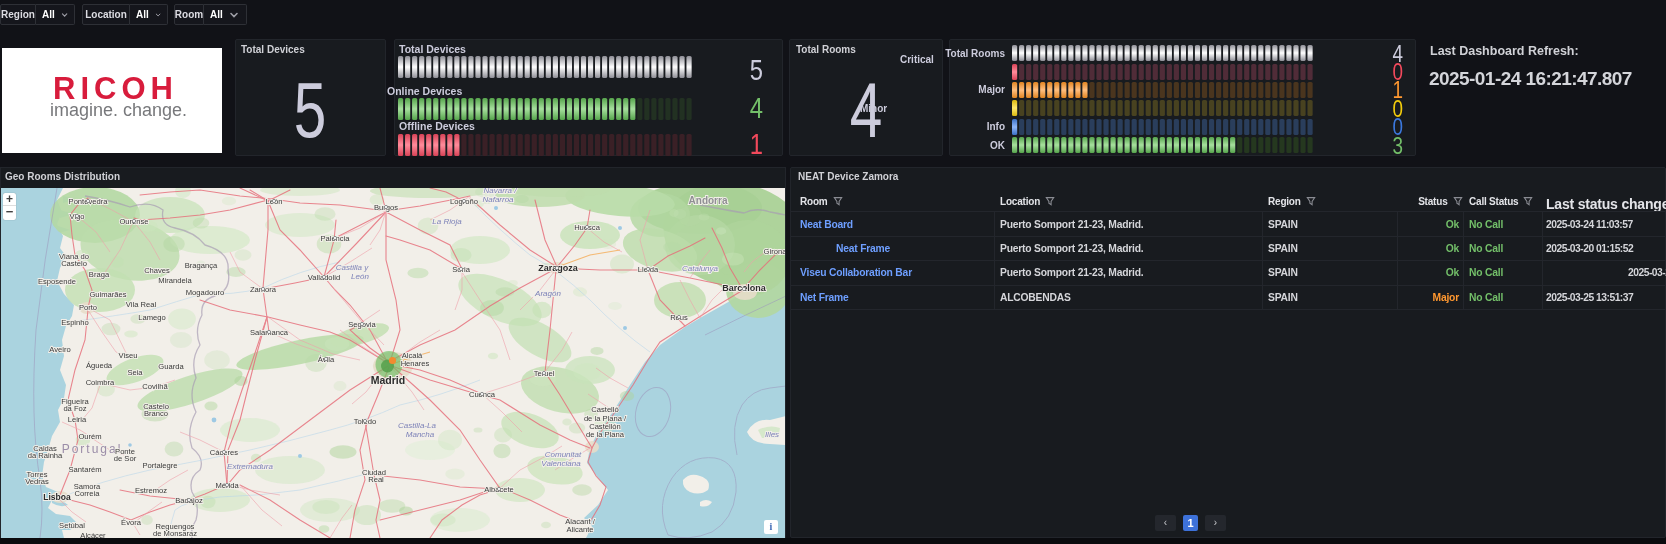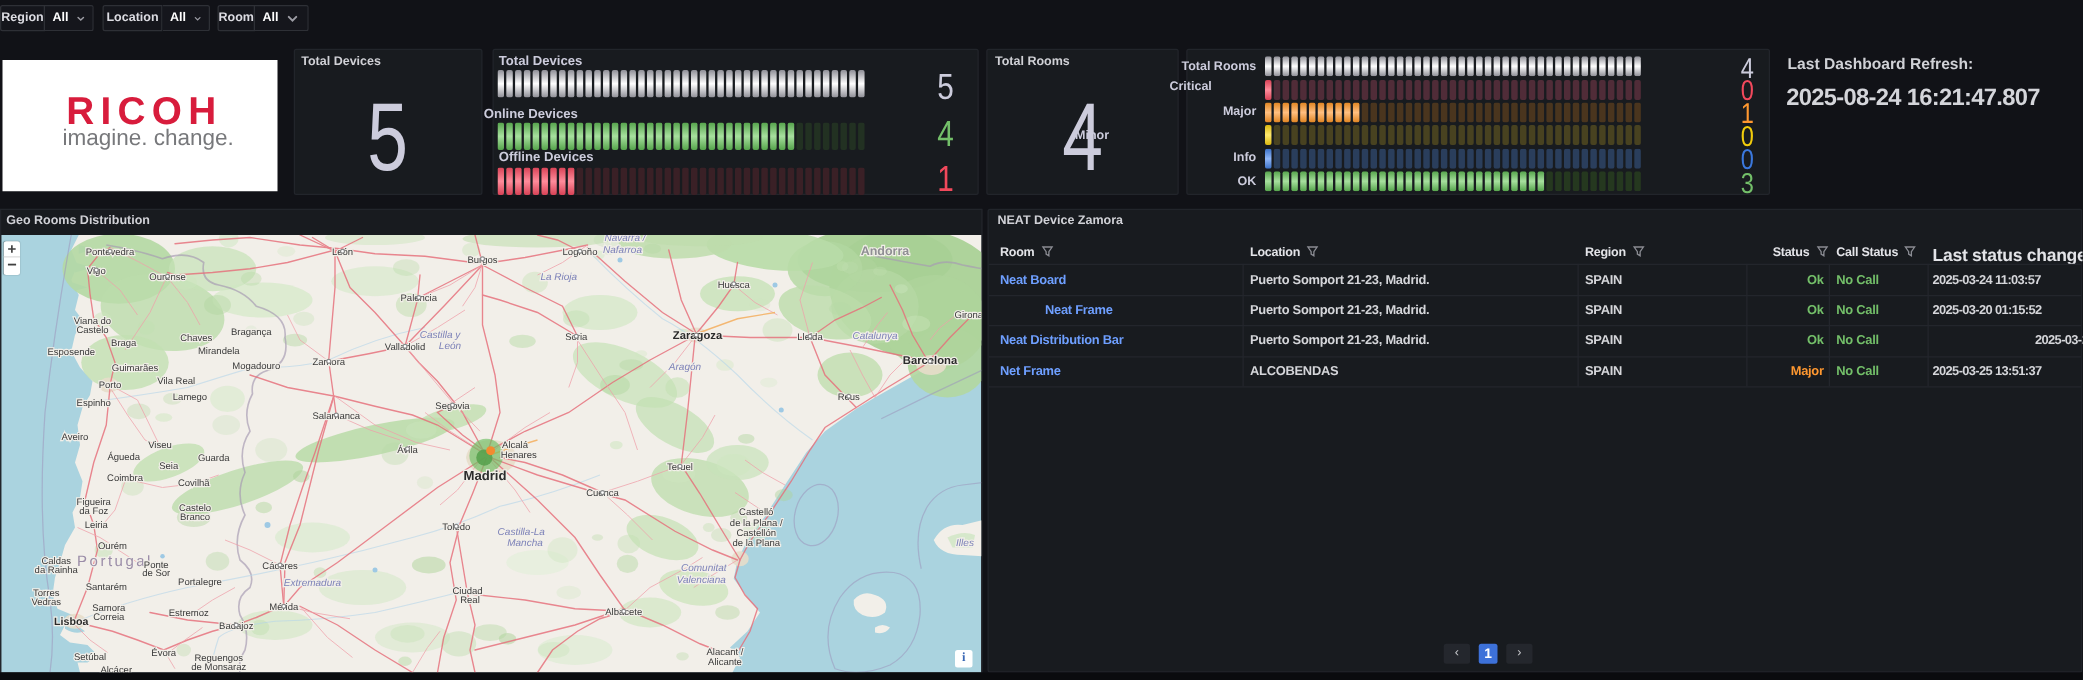--- a/index.html
+++ b/index.html
@@ -39,21 +39,21 @@
 <div class="abs" style="left:2px;top:48px;width:220px;height:105px;background:#fff"></div>
 <div class="abs" style="left:53px;top:71px;font-size:31px;font-weight:bold;color:#d81c3c;letter-spacing:5px;white-space:nowrap">RICOH</div>
 <div class="abs" style="left:50px;top:100px;font-size:18px;color:#77787b;white-space:nowrap">imagine. change.</div>
 <div class="panel" style="left:234.6px;top:38.5px;width:151px;height:117px"></div>
 <div class="ptitle" style="left:241px;top:44px">Total Devices</div>
 <div class="abs" style="left:234px;top:72px;width:152px;text-align:center;font-size:77px;line-height:77px;font-weight:500;color:#ccccdc;transform:scaleX(.76)">5</div>
 <div class="panel" style="left:789px;top:38.5px;width:153.6px;height:117px"></div>
 <div class="ptitle" style="left:796px;top:44px">Total Rooms</div>
 <div class="abs" style="left:789px;top:72px;width:154px;text-align:center;font-size:77px;line-height:77px;font-weight:500;color:#ccccdc;transform:scaleX(.76)">4</div>
 <div class="ptitle" style="left:1430px;top:44px;font-size:12.5px">Last Dashboard Refresh:</div>
-<div class="abs" style="left:1429px;top:68px;font-size:19px;font-weight:bold;color:#d4d5da;letter-spacing:-0.55px">2025-08-24 16:21:47.807</div>
+<div class="abs" style="left:1429px;top:68px;font-size:19px;font-weight:bold;color:#d4d5da;letter-spacing:-0.55px">2025-01-24 16:21:47.807</div>
 <svg width="0" height="0" style="position:absolute">
     <defs>
 <linearGradient id="gW" x1="0" y1="0" x2="0" y2="1">
         <stop offset="0" stop-color="#8e8e96"></stop>
         <stop offset=".5" stop-color="#ffffff"></stop>
         <stop offset="1" stop-color="#8e8e96"></stop>
       </linearGradient>
 <linearGradient id="gG" x1="0" y1="0" x2="0" y2="1">
         <stop offset="0" stop-color="#55a44b"></stop>
         <stop offset=".5" stop-color="#a7e09e"></stop>
@@ -261,21 +261,21 @@
     <rect x="246.22" y="0" width="5.18" height="16" rx="1.6" fill="url(#gW)"></rect>
     <rect x="253.26" y="0" width="5.18" height="16" rx="1.6" fill="url(#gW)"></rect>
     <rect x="260.29" y="0" width="5.18" height="16" rx="1.6" fill="url(#gW)"></rect>
     <rect x="267.33" y="0" width="5.18" height="16" rx="1.6" fill="url(#gW)"></rect>
     <rect x="274.36" y="0" width="5.18" height="16" rx="1.6" fill="url(#gW)"></rect>
     <rect x="281.40" y="0" width="5.18" height="16" rx="1.6" fill="url(#gW)"></rect>
     <rect x="288.43" y="0" width="5.18" height="16" rx="1.6" fill="url(#gW)"></rect>
     <rect x="295.47" y="0" width="5.18" height="16" rx="1.6" fill="url(#gW)"></rect>
   </svg>
 <div class="gval" style="left:1320px;top:43.5px;width:83px;text-align:right;font-size:23px;line-height:20px;color:#ccccdc">4</div>
-<div class="glabel" style="left:900px;top:64px;width:105px;text-align:center;font-size:10px">Critical</div>
+<div class="glabel" style="left:900px;top:54px;width:105px;text-align:left;font-size:10px">Critical</div>
 <svg class="abs" style="left:1011.5px;top:63.5px" width="304" height="16">
     <rect x="0.00" y="0" width="5.18" height="16" rx="1.6" fill="url(#gR)"></rect>
     <rect x="7.03" y="0" width="5.18" height="16" rx="1.6" fill="#502c38"></rect>
     <rect x="14.07" y="0" width="5.18" height="16" rx="1.6" fill="#502c38"></rect>
     <rect x="21.10" y="0" width="5.18" height="16" rx="1.6" fill="#502c38"></rect>
     <rect x="28.14" y="0" width="5.18" height="16" rx="1.6" fill="#502c38"></rect>
     <rect x="35.17" y="0" width="5.18" height="16" rx="1.6" fill="#502c38"></rect>
     <rect x="42.21" y="0" width="5.18" height="16" rx="1.6" fill="#502c38"></rect>
     <rect x="49.24" y="0" width="5.18" height="16" rx="1.6" fill="#502c38"></rect>
     <rect x="56.28" y="0" width="5.18" height="16" rx="1.6" fill="#502c38"></rect>
@@ -928,21 +928,21 @@
 <div class="cell" style="left:1268px;top:218.5px">SPAIN</div>
 <div class="cell" style="left:1398px;top:218.5px;width:61px;text-align:right;color:#73bf69">Ok</div>
 <div class="cell" style="left:1469px;top:218.5px;color:#73bf69">No Call</div>
 <div class="cell" style="left:1546px;top:218.5px;letter-spacing:-0.5px">2025-03-24 11:03:57</div>
 <div class="cell" style="left:836px;top:243.0px;color:#6e9fff">Neat Frame</div>
 <div class="cell" style="left:1000px;top:243.0px">Puerto Somport 21-23, Madrid.</div>
 <div class="cell" style="left:1268px;top:243.0px">SPAIN</div>
 <div class="cell" style="left:1398px;top:243.0px;width:61px;text-align:right;color:#73bf69">Ok</div>
 <div class="cell" style="left:1469px;top:243.0px;color:#73bf69">No Call</div>
 <div class="cell" style="left:1546px;top:243.0px;letter-spacing:-0.5px">2025-03-20 01:15:52</div>
-<div class="cell" style="left:800px;top:267.3px;color:#6e9fff">Neat Distribution Bar</div>
+<div class="cell" style="left:800px;top:267.3px;color:#6e9fff">Viseu Collaboration Bar</div>
 <div class="cell" style="left:1000px;top:267.3px">Puerto Somport 21-23, Madrid.</div>
 <div class="cell" style="left:1268px;top:267.3px">SPAIN</div>
 <div class="cell" style="left:1398px;top:267.3px;width:61px;text-align:right;color:#73bf69">Ok</div>
 <div class="cell" style="left:1469px;top:267.3px;color:#73bf69">No Call</div>
 <div class="cell" style="left:1628px;top:267.3px;letter-spacing:-0.5px">2025-03-24 10:11:45</div>
 <div class="cell" style="left:800px;top:291.6px;color:#6e9fff">Net Frame</div>
 <div class="cell" style="left:1000px;top:291.6px">ALCOBENDAS</div>
 <div class="cell" style="left:1268px;top:291.6px">SPAIN</div>
 <div class="cell" style="left:1398px;top:291.6px;width:61px;text-align:right;color:#ff9830">Major</div>
 <div class="cell" style="left:1469px;top:291.6px;color:#73bf69">No Call</div>

